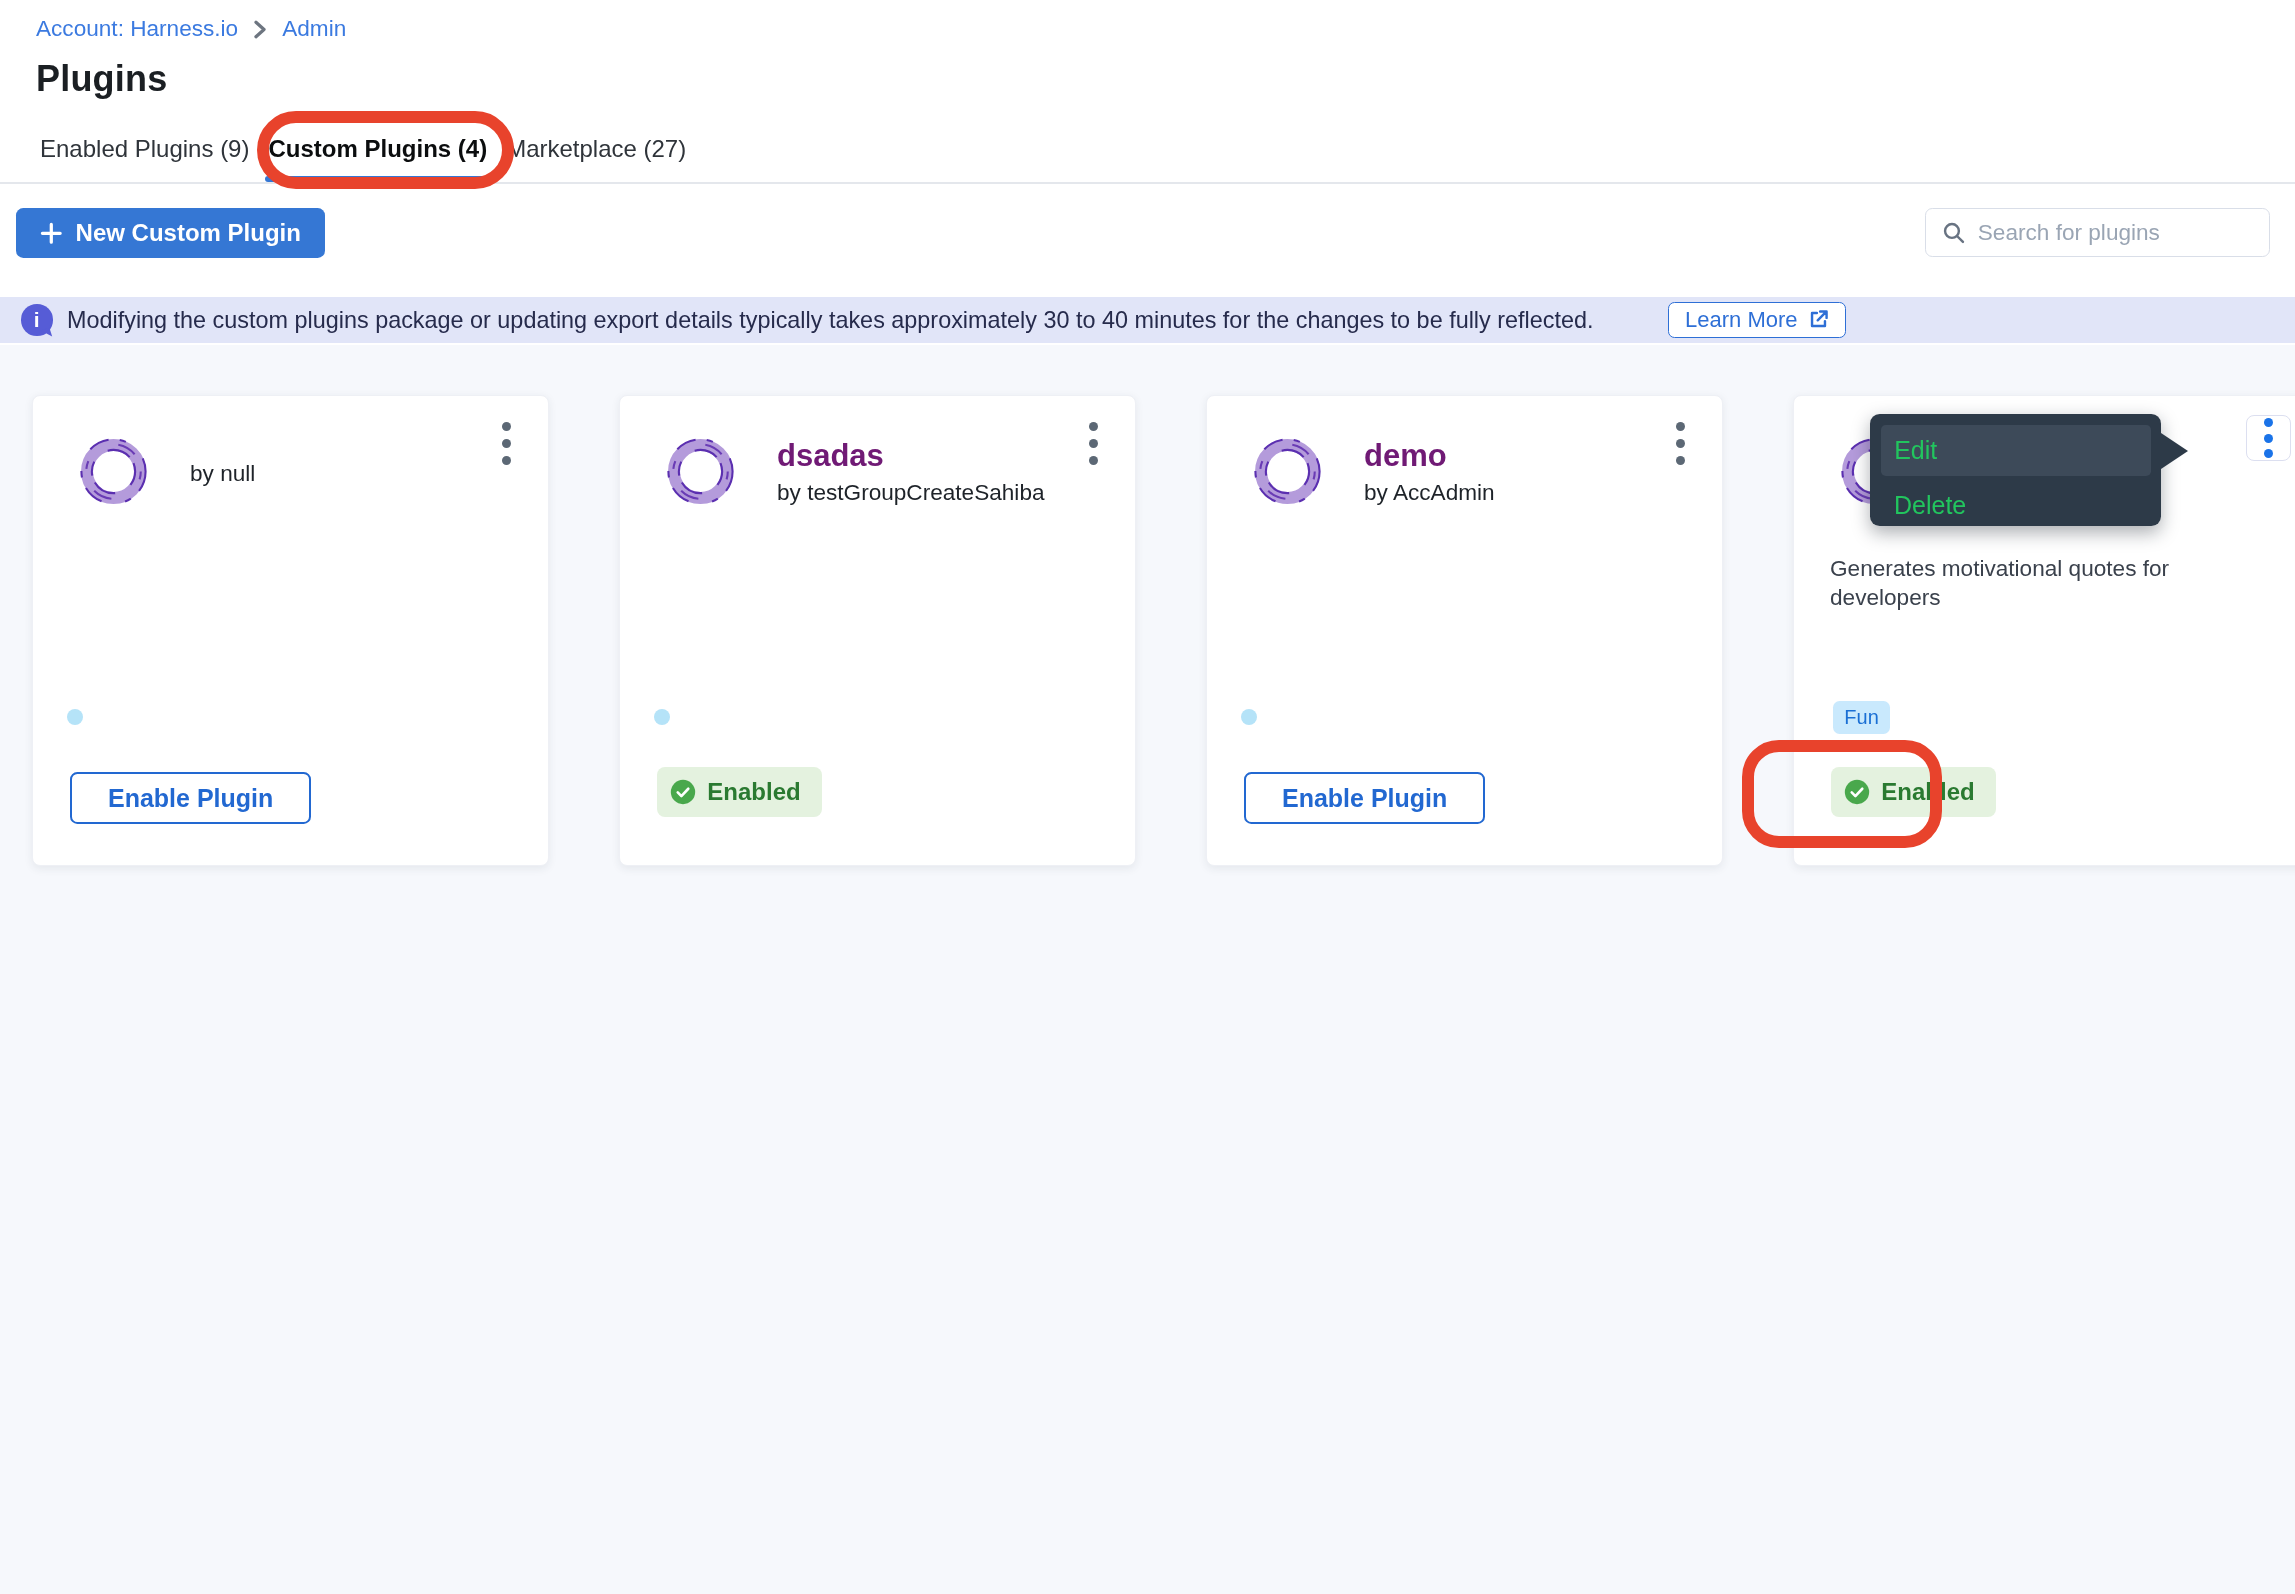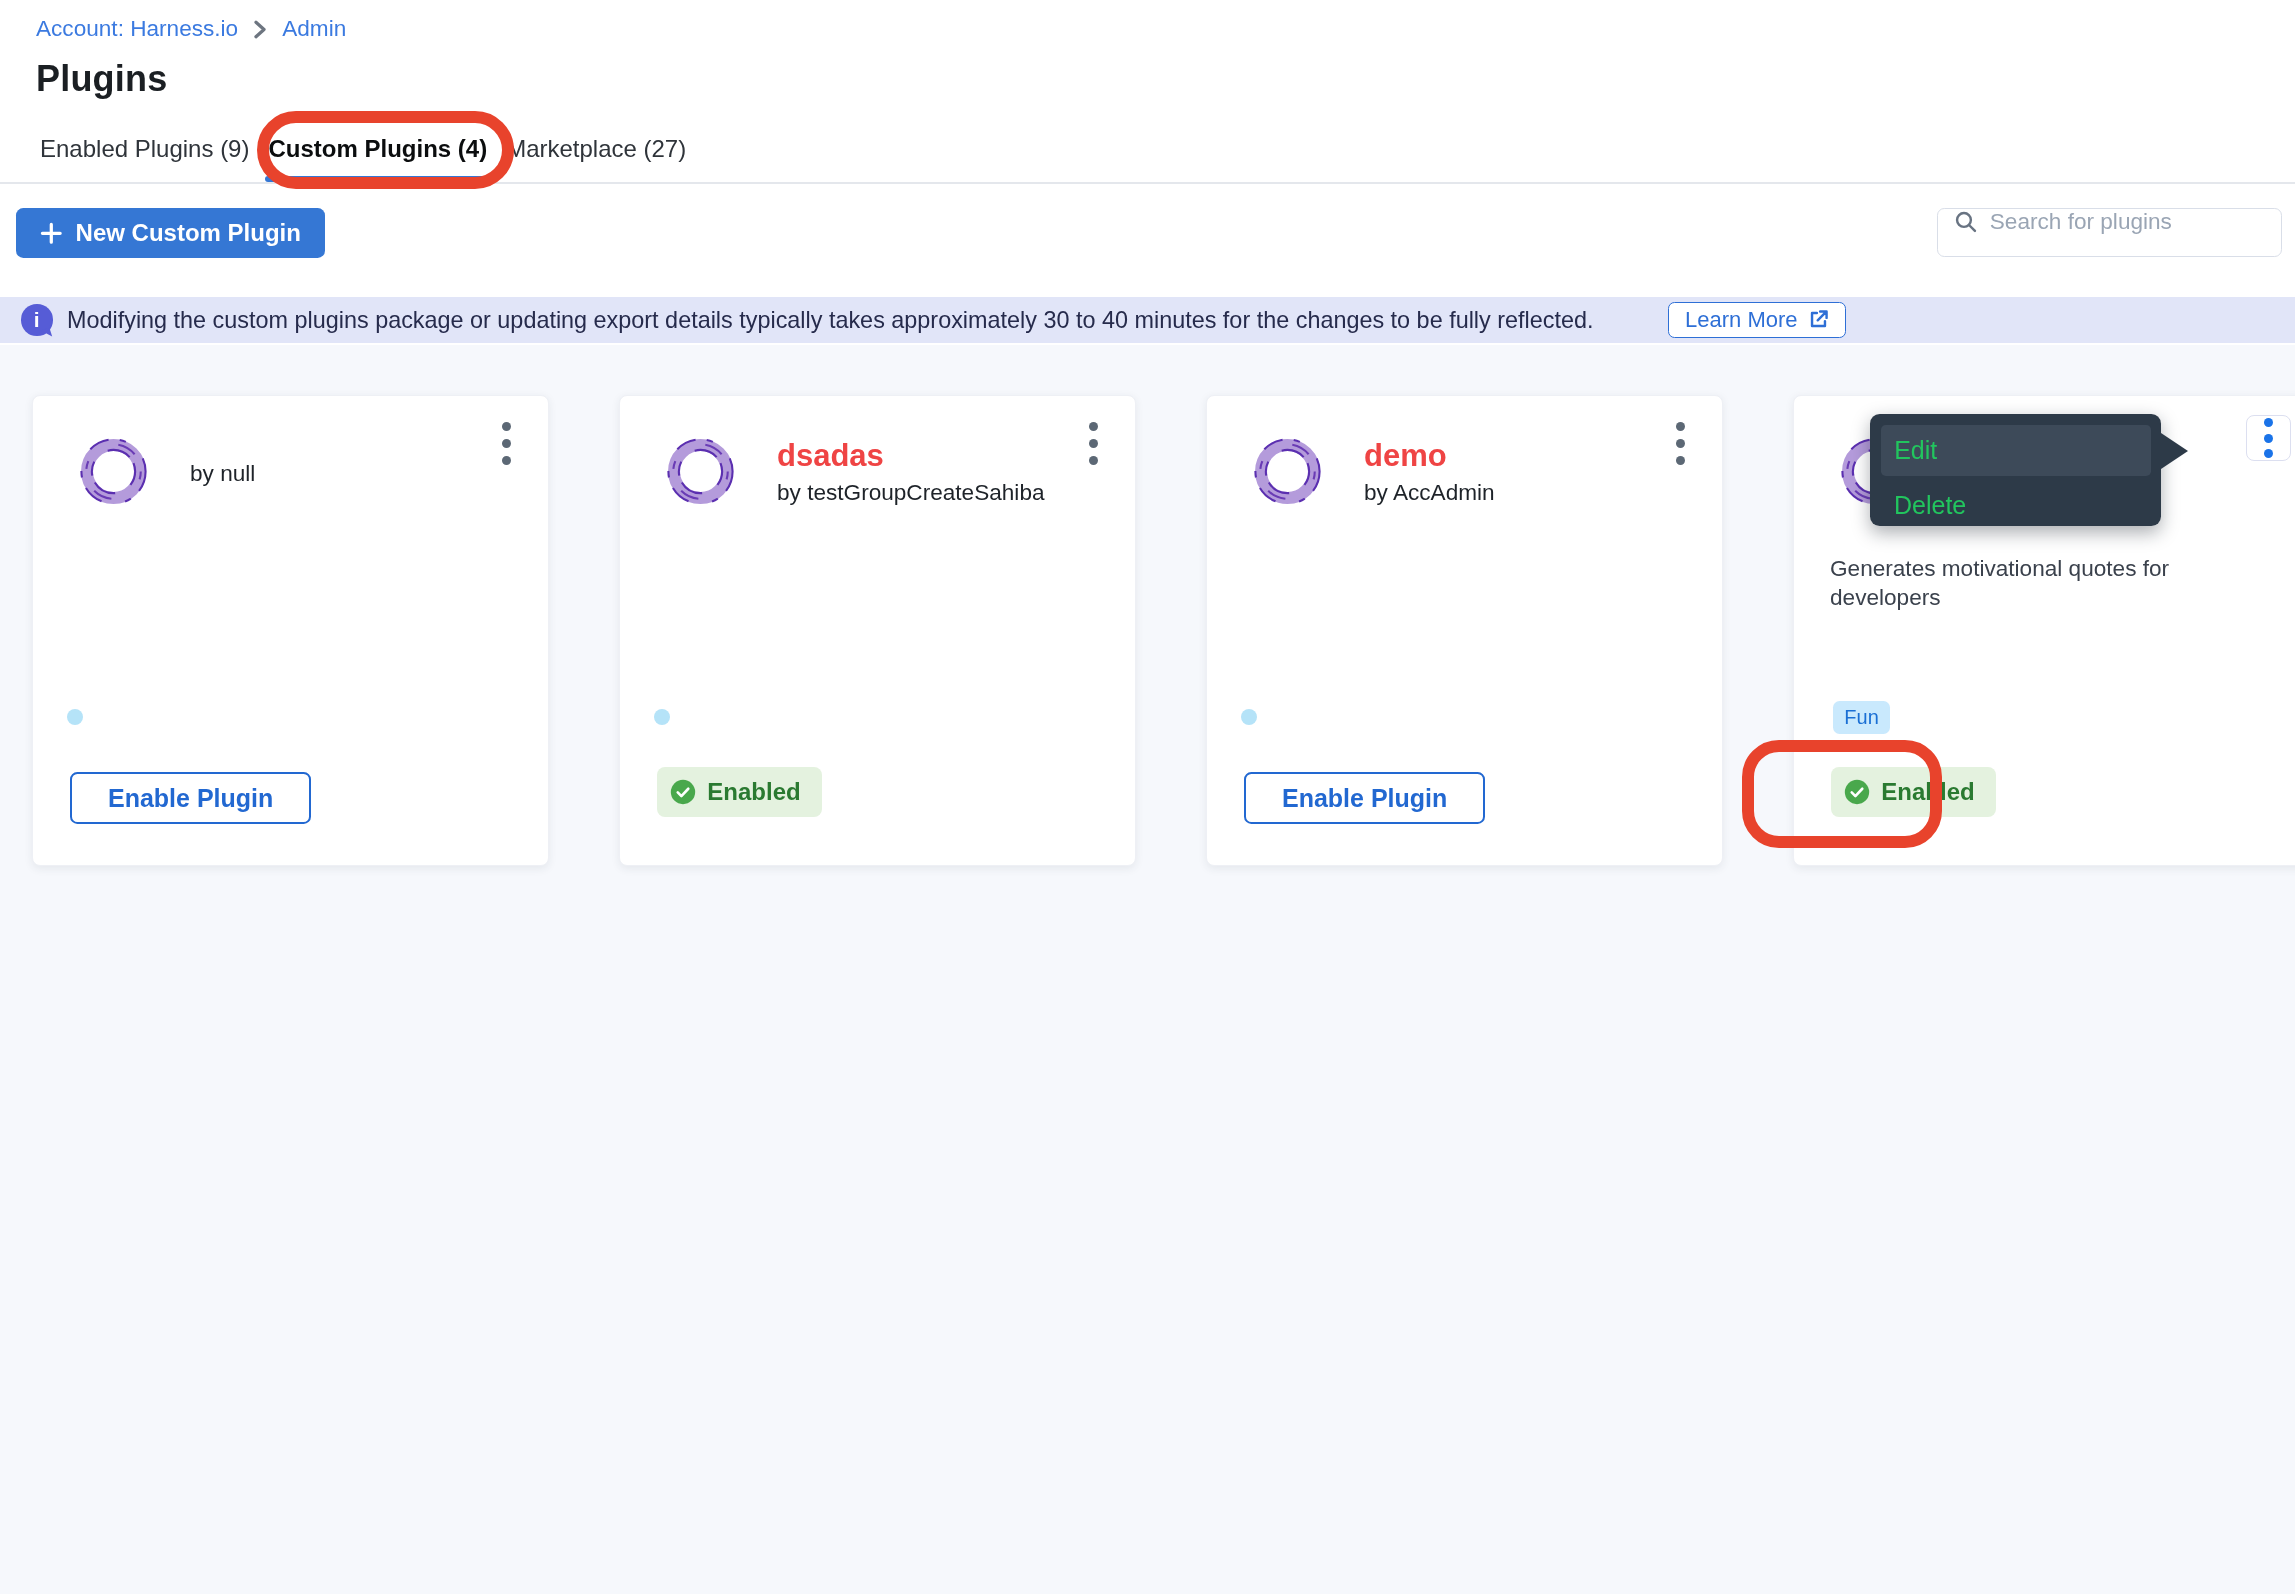--- a/index.html
+++ b/index.html
@@ -19,42 +19,42 @@
   .tab.active { font-weight:700; color:#0b0d0e; }
   .tab.active .tab-underline { position:absolute; left:-3.2px; right:-3.2px; bottom:-2.4px; height:6.5px;
          background:#3577d4; border-radius:3.2px; }
   .tabs-divider { position:absolute; top:182px; left:0; width:100%; height:1.6px; background:#e4e7ec; }
 
   
   .btn-primary { position:absolute; top:208px; left:16px; height:50px; padding:0 24px;
          display:flex; align-items:center; gap:13px; background:#3577d4; border:none; border-radius:7.3px;
          color:#ffffff; font-size:24px; font-weight:700; cursor:pointer; font-family:inherit; }
   .search-box { position:absolute; top:208px; left:1925px; width:345px; height:49px; background:#fff;
-         border:1.6px solid #d9dee8; border-radius:7.3px; display:flex; align-items:flex-start; padding:0 14.5px; gap:11.3px;margin-left:12px; }
+         border:1.6px solid #d9dee8; border-radius:7.3px; display:flex; align-items:center; padding:0 14.5px; gap:11.3px; }
   .search-box input { border:none; outline:none; flex:1; font-size:22.6px; color:#30353b; font-family:inherit; background:transparent; }
   .search-box input::placeholder { color:#9aa5b4; }
 
   
   .banner { position:absolute; top:297px; left:0; width:100%; height:46px; background:#e1e5f8;
          display:flex; align-items:center; padding-left:21px; }
   .info-bubble { position:relative; width:31.5px; height:31.5px; background:#565cd6; border-radius:50%;
          display:flex; align-items:center; justify-content:center; color:#fff; font-size:21px; font-weight:700; flex:0 0 auto; }
   .info-bubble::after { content:""; position:absolute; bottom:-2.4px; right:1.6px; width:0; height:0;
          border-left:9px solid transparent; border-top:9.7px solid #565cd6; transform:rotate(-18deg); }
   .banner-text { margin-left:14.5px; font-size:23.4px; color:#262b4c; }
   .btn-learn { position:absolute; left:1668px; top:4.8px; height:36px; padding:0 16px; background:#ffffff;
          border:1.6px solid #2e6fd6; border-radius:6.5px; display:flex; align-items:center; gap:10.5px;
          color:#2e6fd6; font-size:22px; font-weight:500; cursor:pointer; font-family:inherit; }
 
   
   .cards { position:absolute; top:395px; left:32px; display:flex; gap:70px; }
   .card { position:relative; width:517px; height:471px; background:#ffffff; border:0.8px solid #eef0f5;
          border-radius:8px; box-shadow:0 2.4px 8px rgba(40,50,70,.08); }
   .logo { position:absolute; top:37px; left:42px; width:77px; height:77px; }
-  .card-title { position:absolute; top:42px; left:157px; font-size:31px; font-weight:700; color:#ef4444; }
+  .card-title { position:absolute; top:42px; left:157px; font-size:31px; font-weight:700; color:#701a75; }
   .card-byline { position:absolute; top:84px; left:157px; font-size:22.6px; color:#1e2329; }
   .card-byline.solo { top:65px; }
   .kebab { position:absolute; top:21px; right:32px; display:flex; flex-direction:column; gap:7.3px; cursor:pointer; padding:4.8px; }
   .kebab .dot { width:9.7px; height:9.7px; border-radius:50%; background:#5c6875; }
   .blue-dot { position:absolute; top:313px; left:34px; width:16px; height:16px; border-radius:50%; background:#b5e3f8; }
   .btn-enable { position:absolute; top:376px; left:37px; height:52px; padding:0 36px; background:#fff;
          border:2px solid #2268d1; border-radius:7.3px; color:#2268d1; font-size:25px; font-weight:700;
          display:flex; align-items:center; cursor:pointer; font-family:inherit; }
   .badge-enabled { position:absolute; top:371px; left:37px; height:50px; padding:0 21px 0 13px; background:#e4f2df;
          border-radius:8px; display:flex; align-items:center; gap:11.3px; font-size:24px; font-weight:600; color:#2a7a31; }

